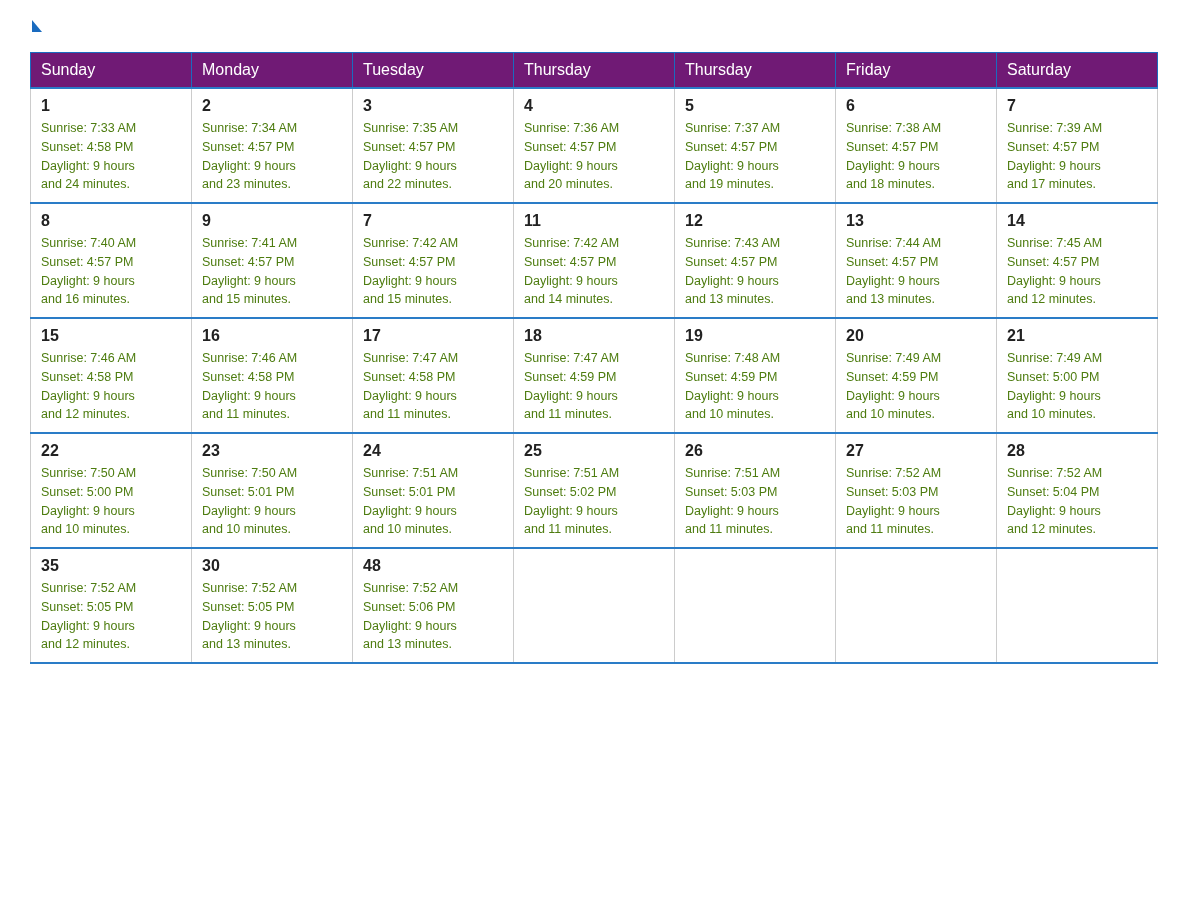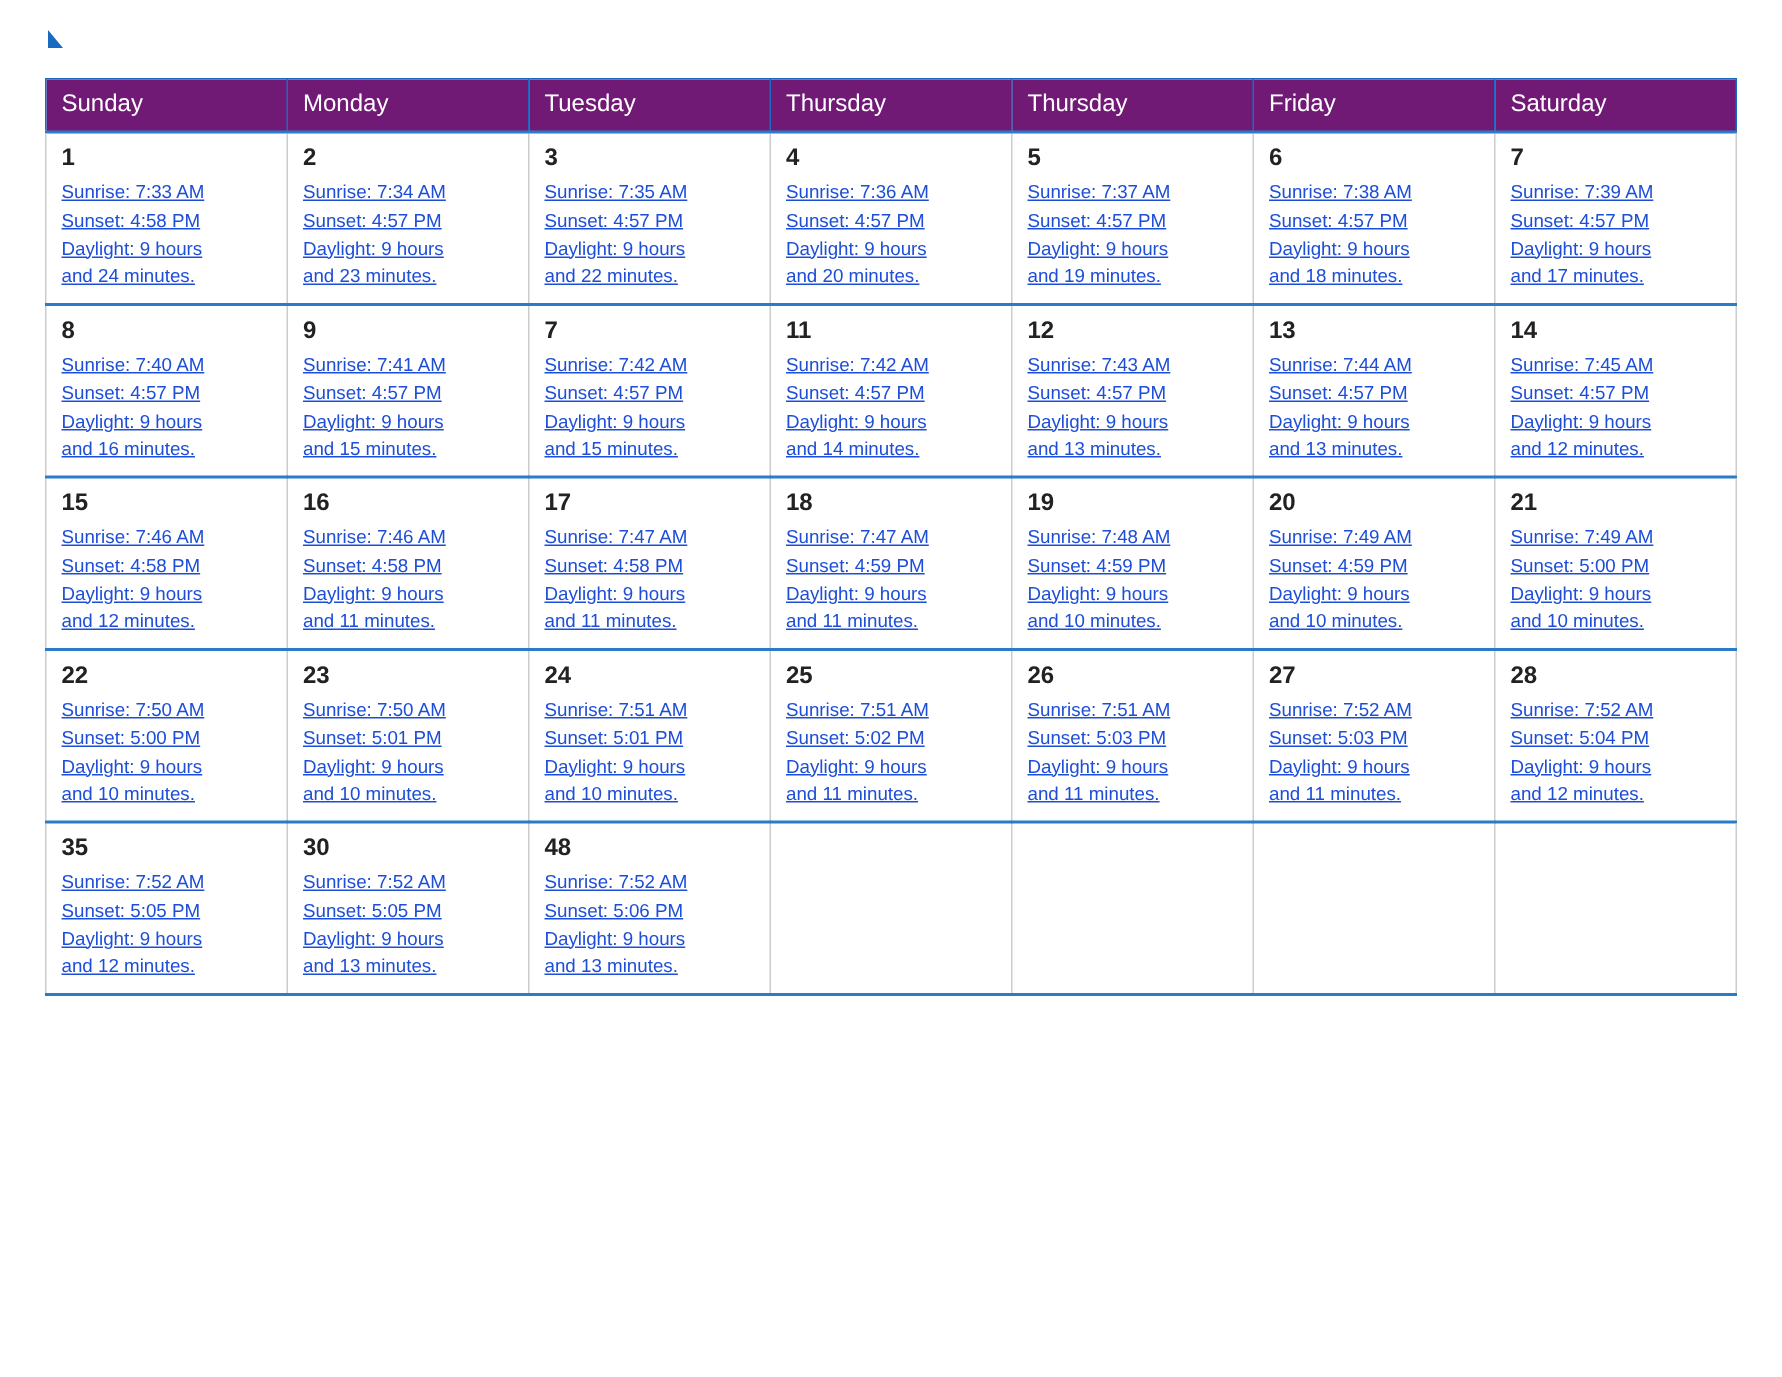--- a/index.html
+++ b/index.html
@@ -81,22 +81,21 @@
     .day-number {
       font-size: 16px;
       font-weight: bold;
       color: #222;
       display: block;
       margin-bottom: 4px;
     }
     .day-info {
       font-size: 12.5px;
       line-height: 1.5;
-      color: #1d4ed8;
-      text-decoration: underline;
+      color: #4d7c0f;
     }
     .empty-cell {
       background: #fff;
     }
     tr { border-bottom: 2px solid #2a7cc7; }
   </style>
 </head>
 <body>
 
 <div class="header-area">

